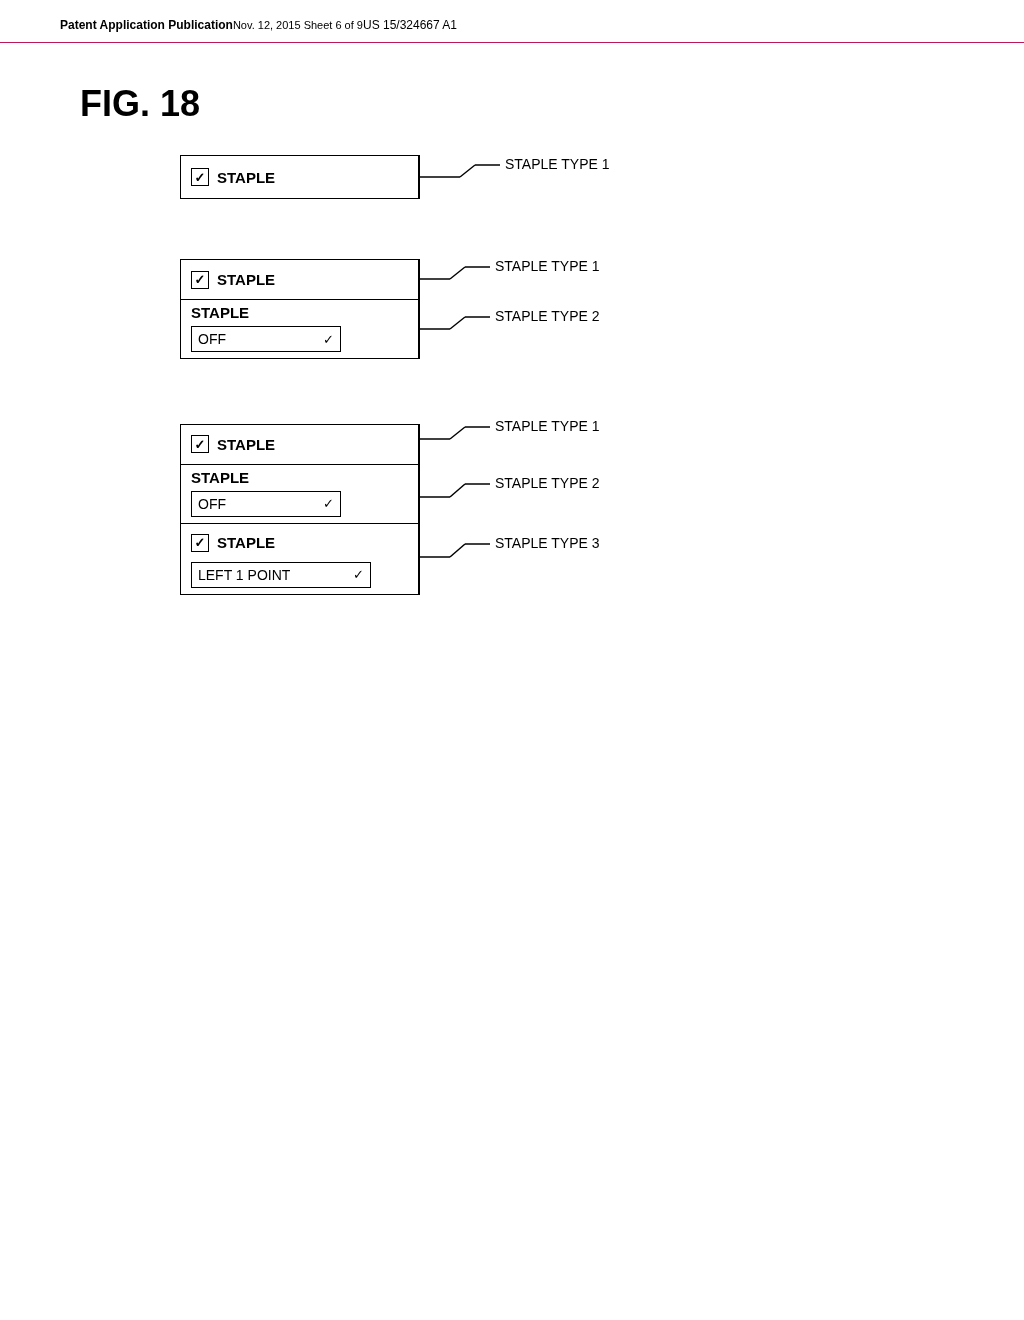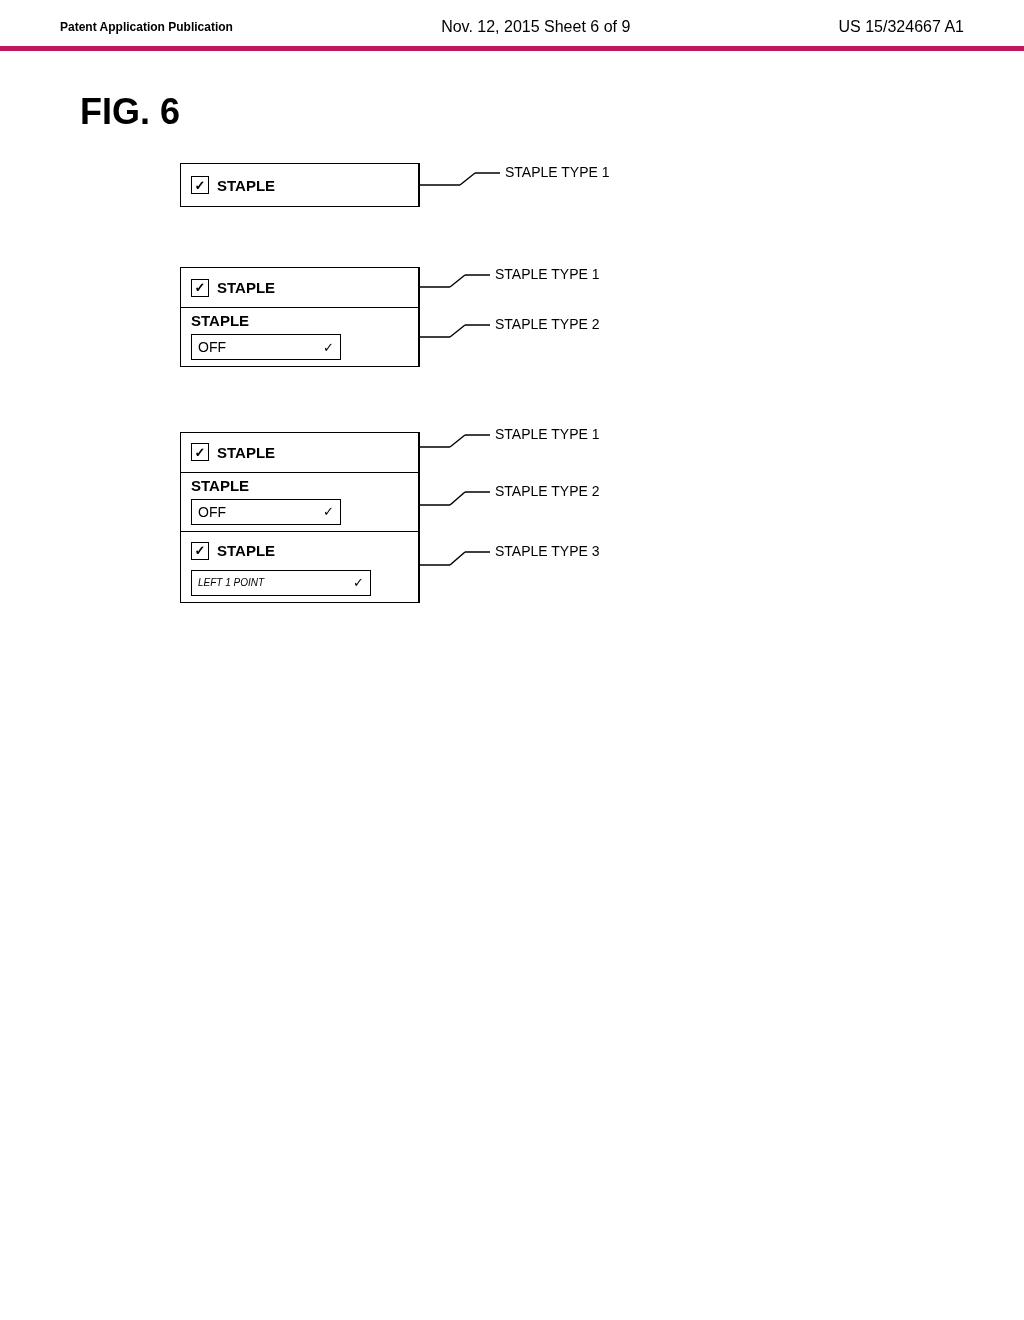--- a/index.html
+++ b/index.html
@@ -17,39 +17,39 @@
       width: 1024px;
       min-height: 1320px;
       background: #ffffff;
       padding: 0;
       position: relative;
     }
 
     
     .header {
       display: flex;
-      justify-content: space-between;
+      justify-content: flex-start;
       align-items: center;
       padding: 18px 60px 10px 60px;
-      border-bottom: 5px solid #be185d;
+      border-bottom: 1px solid #be185d;
       font-size: 12px;
       color: #000;
     }
 
     .header-left {
       font-weight: bold;
       font-size: 12px;
     }
 
     .header-center {
-      font-size: 16px;
+      font-size: 11px;
     }
 
     .header-right {
-      font-size: 16px;
+      font-size: 12px;
     }
 
     
     .content {
       padding: 40px 80px;
     }
 
     
     .figure-section {
       margin-bottom: 60px;
@@ -77,21 +77,21 @@
 
   <div class="header">
     <span class="header-left">Patent Application Publication</span>
     <span class="header-center">Nov. 12, 2015   Sheet 6 of 9</span>
     <span class="header-right">US 15/324667 A1</span>
   </div>
 
   <div class="content">
 
     <div class="figure-section">
-      <div class="figure-label">FIG. 6</div>
+      <div class="figure-label">FIG. 18</div>
 
       <div class="diagram-container">
 
         <div style="position:relative; display:inline-block;">
           <div style="border: 1.5px solid #000; width: 240px; height: 44px; display:flex; align-items:center; padding: 0 10px; position:relative;">
 
             <div style="position:absolute; right: 0; top:0; bottom:0; width:1.5px; background:#000;"></div>
 
             <div style="width:18px;height:18px;border:1.5px solid #000;display:inline-flex;align-items:center;justify-content:center;margin-right:8px;flex-shrink:0;">
               <span style="font-size:13px;font-weight:bold;">✓</span>
@@ -184,21 +184,21 @@
           <div style="position:relative;">
             <div style="position:absolute;right:0;top:0;bottom:0;width:1.5px;background:#000;"></div>
             <div style="display:flex;align-items:center;padding:4px 10px 2px 10px;height:36px;">
               <div style="width:18px;height:18px;border:1.5px solid #000;display:inline-flex;align-items:center;justify-content:center;margin-right:8px;flex-shrink:0;">
                 <span style="font-size:13px;font-weight:bold;">✓</span>
               </div>
               <span style="font-size:15px;font-weight:bold;color:#000;">STAPLE</span>
             </div>
             <div style="padding:2px 10px 6px 10px;">
               <div style="border:1.5px solid #000;display:inline-flex;align-items:center;justify-content:space-between;padding:2px 6px;min-width:180px;height:26px;">
-                <span style="font-size:10px;color:#000;font-style:italic;">LEFT 1 POINT</span>
+                <span style="font-size:14px;color:#000;">LEFT 1 POINT</span>
                 <span style="font-size:13px;">✓</span>
               </div>
             </div>
           </div>
         </div>
 
         <svg width="170" height="180" style="overflow:visible;">
 
           <line x1="0" y1="20" x2="30" y2="20" stroke="#000" stroke-width="1.5"></line>
           <line x1="30" y1="20" x2="45" y2="8" stroke="#000" stroke-width="1.5"></line>

